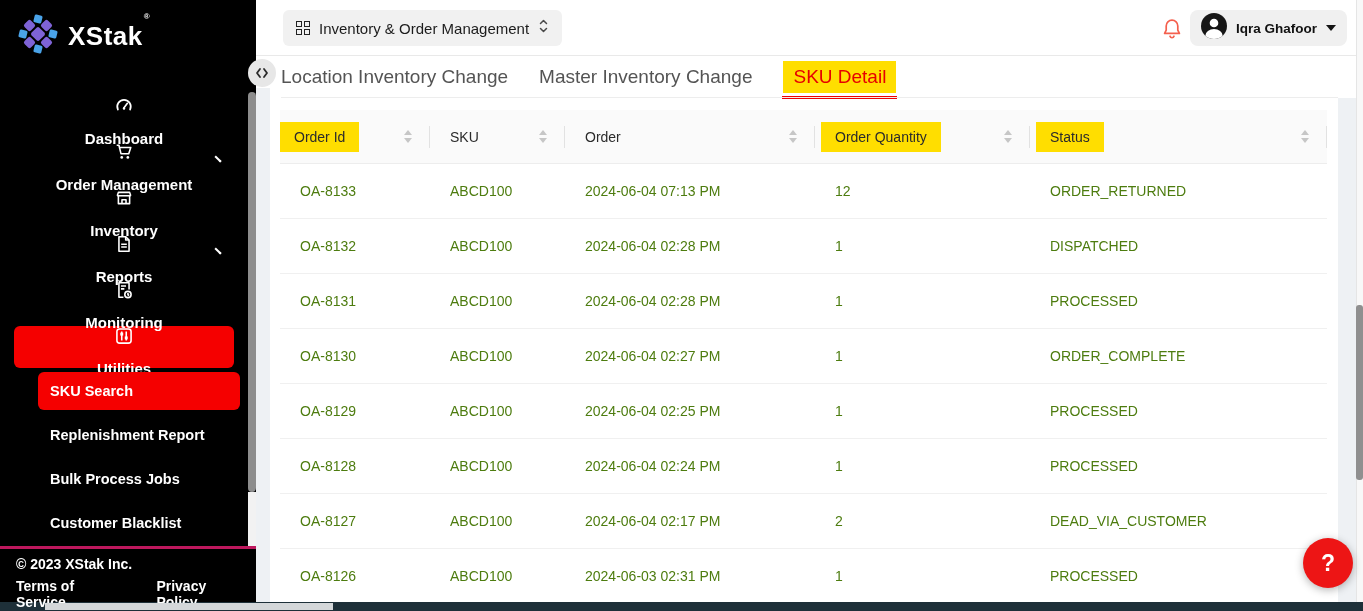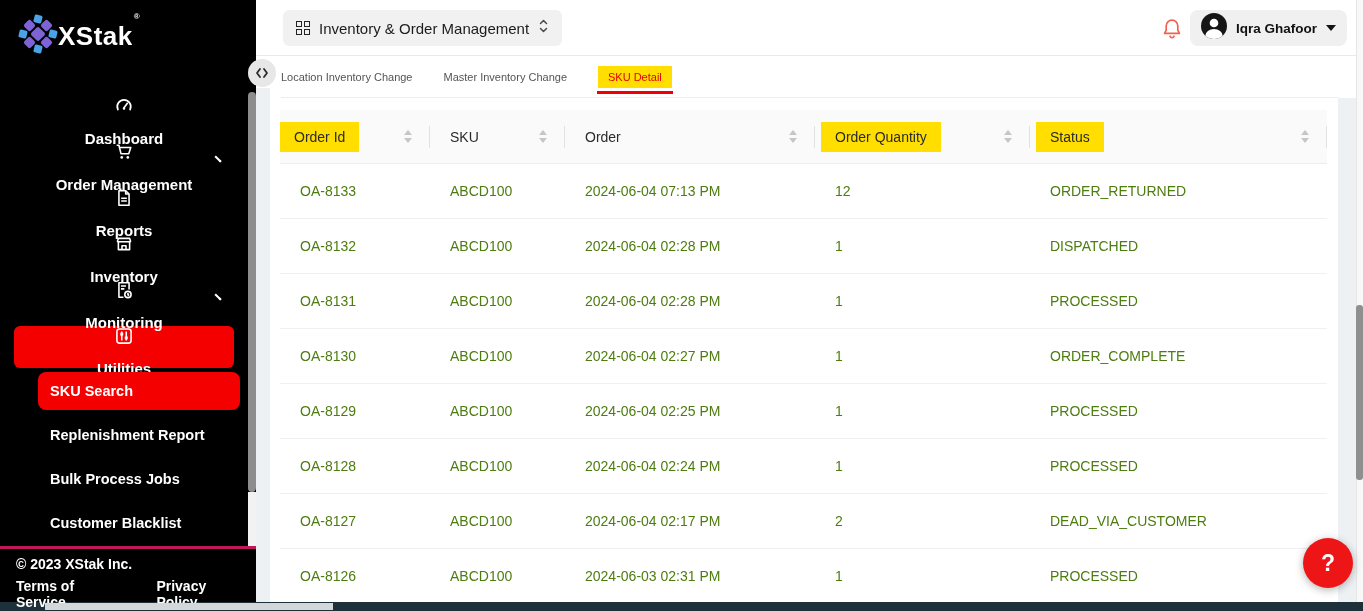--- a/index.html
+++ b/index.html
@@ -12,35 +12,35 @@
   }
   :root{
     --yellow:#ffde00;
     --red:#f50000;
     --tab-red:#e60000;
     --coral:#f4604e;
   }
 
   
   .sidebar{position:absolute;left:0;top:0;width:256px;height:602px;background:#000;z-index:2;}
-  .logo{position:absolute;left:18px;top:14px;display:flex;align-items:center;justify-content:center;}
+  .logo{position:absolute;left:18px;top:14px;display:flex;align-items:center;gap:10px;justify-content:center;}
   .logo-text{color:#fff;font-size:26px;font-weight:700;letter-spacing:.5px;}
   .logo-sup{color:#fff;font-size:8px;vertical-align:top;position:relative;top:-9px;left:1px;}
   .menu{position:absolute;left:0;top:96px;width:248px;padding:0 14px;}
   .menu-item{height:42px;margin-bottom:4px;display:flex;align-items:center;gap:14px;
     padding:0 12px;border-radius:6px;color:#fff;font-size:15px;font-weight:700;cursor:pointer;flex-direction:column;}
   .menu-item .micon{width:20px;height:20px;display:flex;align-items:center;justify-content:center;flex:0 0 20px;}
   .menu-item.active{background:var(--red);}
   .chev{width:8px;height:8px;border-right:2.2px solid #fff;border-bottom:2.2px solid #fff;
     transform:rotate(45deg);margin-left:auto;margin-top:-3px;}
   .chev.up{transform:rotate(-135deg);margin-top:5px;}
   .submenu{position:absolute;left:38px;top:372px;width:202px;}
   .sub-item{height:38px;margin-bottom:6px;display:flex;align-items:center;padding:0 12px;
     border-radius:6px;color:#fff;font-size:14.5px;font-weight:700;cursor:pointer;}
-  .sub-item.active{background:var(--red);border-radius:8px;}
+  .sub-item.active{background:var(--red);}
   .side-footer{position:absolute;left:0;top:546px;width:256px;height:56px;border-top:3px solid #be185d;
     padding:7px 16px;color:#fff;}
   .copyright{font-size:14px;font-weight:600;margin-bottom:6px;}
   .legal{display:flex;gap:42px;font-size:14px;font-weight:600;}
   .legal span{cursor:pointer;}
   .side-scroll-white{position:absolute;left:248px;top:492px;width:8px;height:54px;background:#f2f2f2;}
   .side-scroll-thumb{position:absolute;left:248px;top:92px;width:8px;height:400px;background:#8d8d8d;border-radius:4px;z-index:3;}
 
   
   .topbar{position:absolute;left:256px;top:0;width:1107px;height:56px;background:#fff;border-bottom:1px solid #e9e9e9;}
@@ -52,21 +52,21 @@
   .bell-btn{position:absolute;right:179px;top:17px;width:24px;height:24px;cursor:pointer;}
   .user-chip{position:absolute;right:16px;top:10px;height:36px;background:#f0f0f0;border-radius:8px;
     display:flex;align-items:center;gap:9px;padding:0 11px;cursor:pointer;}
   .user-name{font-size:13.5px;font-weight:600;color:#111;}
   .caret-down{width:0;height:0;border-left:5.5px solid transparent;border-right:5.5px solid transparent;border-top:6.5px solid #141414;}
 
   
   .collapse-toggle{position:absolute;left:248px;top:59px;width:28px;height:28px;border-radius:50%;
     background:#e7e7e7;display:flex;align-items:center;justify-content:center;z-index:5;cursor:pointer;}
   .tabs{position:absolute;left:281px;top:56px;height:41px;display:flex;gap:31px;align-items:center;list-style:none;}
-  .tab{font-size:11px;color:#545454;cursor:pointer;}
+  .tab{font-size:19px;color:#545454;cursor:pointer;}
   .tab.active{position:relative;}
   .tab.active .hl{background:var(--yellow);color:var(--tab-red);padding:5px 10px;display:inline-block;}
   .tab.active::after{content:"";position:absolute;left:-1px;right:-1px;bottom:-6px;height:2.5px;background:#f00000;}
   .hairline{position:absolute;left:281px;top:97px;width:1057px;height:1px;background:#ededed;}
 
   
   .table{position:absolute;left:280px;top:110px;width:1047px;}
   .thead{display:flex;height:54px;background:#fafafa;border-bottom:1px solid #ededed;}
   .th{position:relative;display:flex;align-items:center;padding-left:6px;cursor:pointer;}
   .th::after{content:"";position:absolute;right:0;top:16px;height:22px;width:1px;background:#e2e2e2;}
@@ -136,38 +136,38 @@
           <path d="M1.5 2h2l1.8 7.5h6.9l1.8-5.5H4.4"></path>
           <circle cx="6" cy="12.8" r="1.2" fill="#fff" stroke="none"></circle>
             <circle cx="11.4" cy="12.8" r="1.2" fill="#fff" stroke="none"></circle>
         </svg>
       </span>
       <span>Order Management</span>
     </div>
     <div class="menu-item">
       <span class="micon">
         <svg width="18" height="18" viewBox="0 0 16 16" fill="none" stroke="#fff" stroke-width="1.4" stroke-linejoin="round">
-          <path d="M3.5 1.5h6l3 3v10h-9z"></path>
-            <path d="M9.5 1.5v3h3"></path>
-            <path d="M5.5 8.2h5M5.5 10.7h5"></path>
-        </svg>
-      </span>
-      <span>Reports</span>
-    </div>
-    <div class="menu-item">
-      <span class="micon">
-        <svg width="18" height="18" viewBox="0 0 16 16" fill="none" stroke="#fff" stroke-width="1.4" stroke-linejoin="round">
           <path d="M2 6 3 3h10l1 3"></path>
             <path d="M2 6h12"></path>
             <path d="M3 6v7h10V6"></path>
             <path d="M6.2 13V9.5h3.6V13"></path>
         </svg>
       </span>
       <span>Inventory</span>
       <span class="chev"></span>
+    </div>
+    <div class="menu-item">
+      <span class="micon">
+        <svg width="18" height="18" viewBox="0 0 16 16" fill="none" stroke="#fff" stroke-width="1.4" stroke-linejoin="round">
+          <path d="M3.5 1.5h6l3 3v10h-9z"></path>
+            <path d="M9.5 1.5v3h3"></path>
+            <path d="M5.5 8.2h5M5.5 10.7h5"></path>
+        </svg>
+      </span>
+      <span>Reports</span>
     </div>
     <div class="menu-item">
       <span class="micon">
         <svg width="18" height="18" viewBox="0 0 16 16" fill="none" stroke="#fff" stroke-width="1.4" stroke-linejoin="round">
           <path d="M12.5 7.5v-6h-9v13h4"></path>
             <path d="M5.3 4.5h4.5M5.3 7h3"></path>
           <circle cx="11.5" cy="12" r="2.8"></circle>
             <path d="M11.5 10.7v1.5l1.1.7"></path>
         </svg>
       </span>

